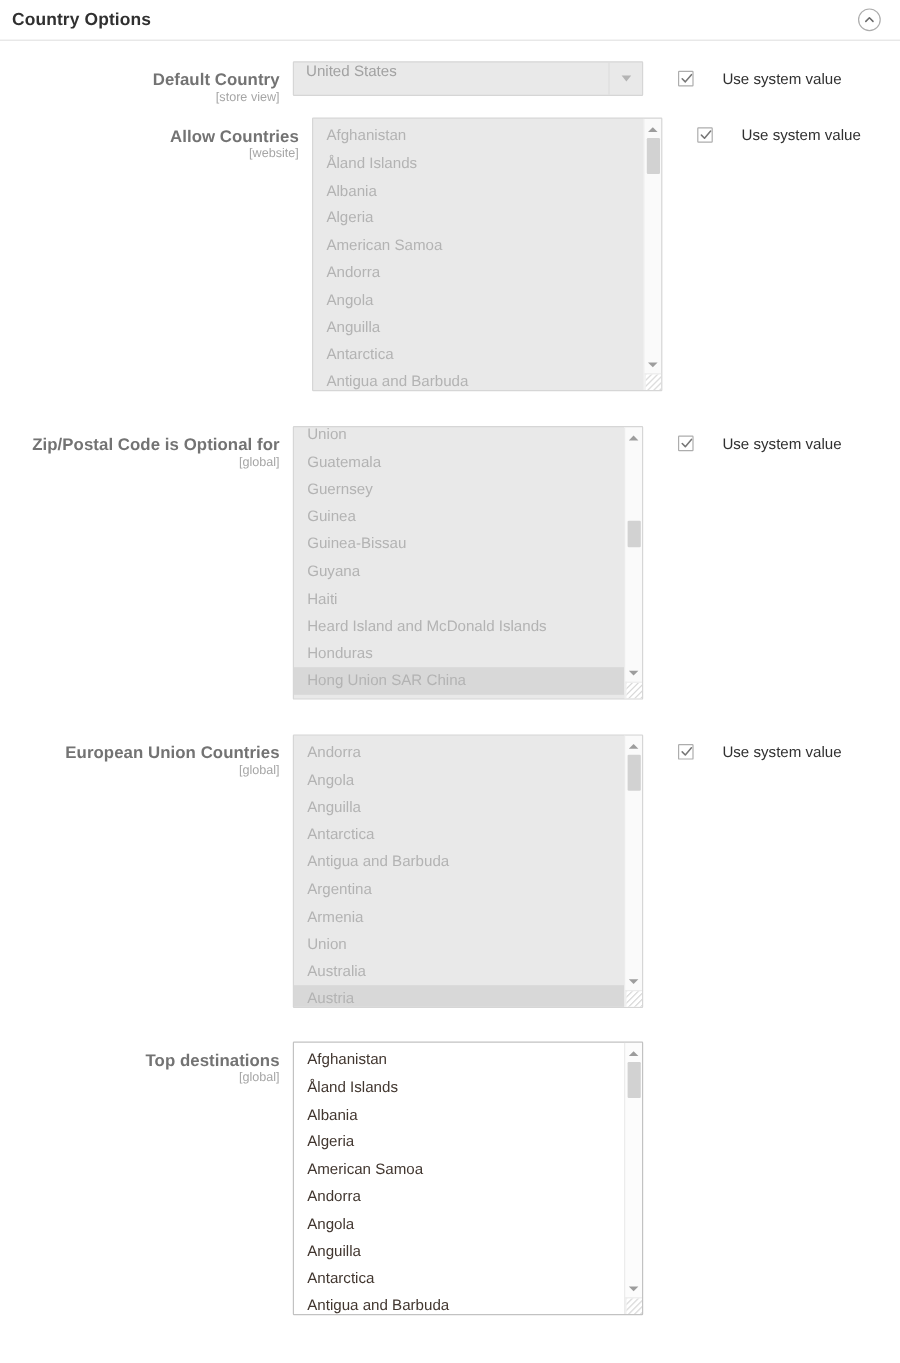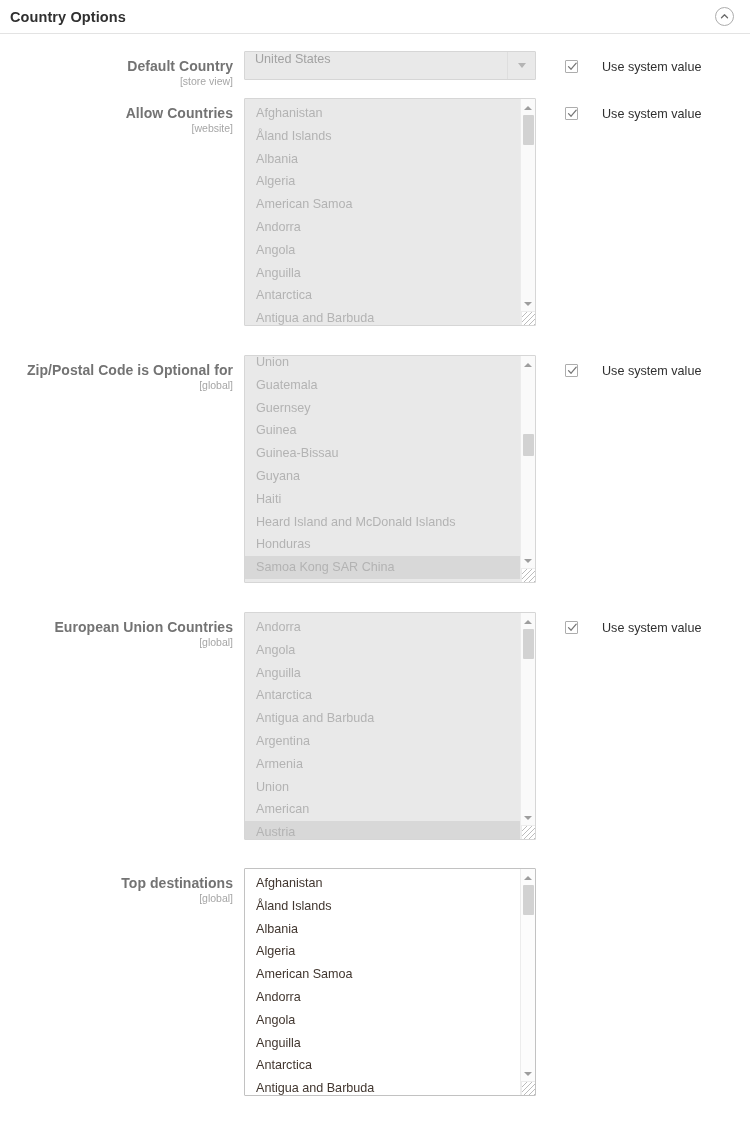--- a/index.html
+++ b/index.html
@@ -211,21 +211,21 @@
         </div>
         <div class="field-extra"><label class="usv">
             <span class="cbox">
               <svg width="11" height="11" viewBox="0 0 11 11" aria-hidden="true">
                 <polyline points="1.5,5.6 4.1,8.2 9.2,2.2" fill="none" stroke="#777777" stroke-width="1.3" stroke-linecap="round" stroke-linejoin="round"></polyline>
               </svg>
             </span>
             <span class="usv-label">Use system value</span>
           </label></div>
       </div>
-      <div class="field-row" style="position: absolute; top: 98px; left: 0px; width: 669px;">
+      <div class="field-row" style="position: absolute; top: 98px; left: 0px; width: 669px; padding-left: 16px;">
         <div class="field-label">
           <span class="lbl">Allow Countries</span>
           <span class="scope">[website]</span>
         </div>
         <div class="field-control">
           <div class="ms" style="height: 228px;">
             <div class="ms-clip">
               <div class="ms-list" style="top: 3px;">
                 <div class="ms-opt">Afghanistan</div>
                 <div class="ms-opt">Åland Islands</div>
@@ -271,21 +271,21 @@
               <div class="ms-list" style="top: -5px;">
                 <div class="ms-opt">Union</div>
                 <div class="ms-opt">Guatemala</div>
                 <div class="ms-opt">Guernsey</div>
                 <div class="ms-opt">Guinea</div>
                 <div class="ms-opt">Guinea-Bissau</div>
                 <div class="ms-opt">Guyana</div>
                 <div class="ms-opt">Haiti</div>
                 <div class="ms-opt">Heard Island and McDonald Islands</div>
                 <div class="ms-opt">Honduras</div>
-                <div class="ms-opt selected">Samoa Kong SAR China</div>
+                <div class="ms-opt selected">Hong Union SAR China</div>
               </div>
             </div>
             <div class="ms-scroll">
               <div class="sb-arrow up">
                 <div class="sb-tri-up"></div>
               </div>
               <div class="sb-thumb" style="top: 78px; height: 22px;"></div>
               <div class="sb-arrow down">
                 <div class="sb-tri-down"></div>
               </div>
@@ -312,21 +312,21 @@
             <div class="ms-clip">
               <div class="ms-list" style="top: 3px;">
                 <div class="ms-opt">Andorra</div>
                 <div class="ms-opt">Angola</div>
                 <div class="ms-opt">Anguilla</div>
                 <div class="ms-opt">Antarctica</div>
                 <div class="ms-opt">Antigua and Barbuda</div>
                 <div class="ms-opt">Argentina</div>
                 <div class="ms-opt">Armenia</div>
                 <div class="ms-opt">Union</div>
-                <div class="ms-opt">American</div>
+                <div class="ms-opt">Australia</div>
                 <div class="ms-opt selected">Austria</div>
               </div>
             </div>
             <div class="ms-scroll">
               <div class="sb-arrow up">
                 <div class="sb-tri-up"></div>
               </div>
               <div class="sb-thumb" style="top: 16px; height: 30px;"></div>
               <div class="sb-arrow down">
                 <div class="sb-tri-down"></div>

